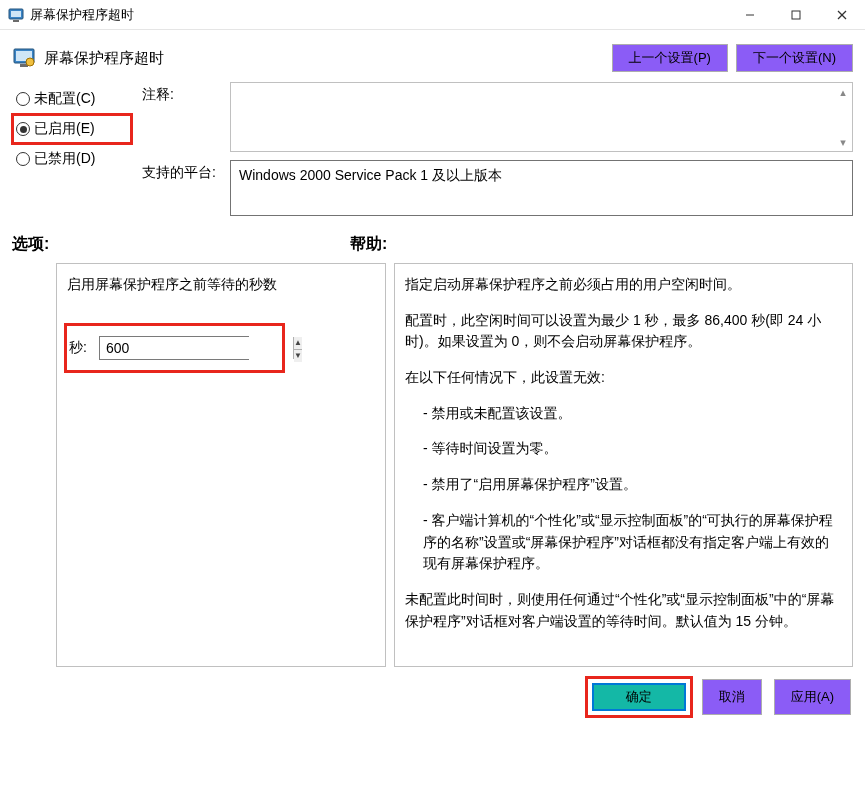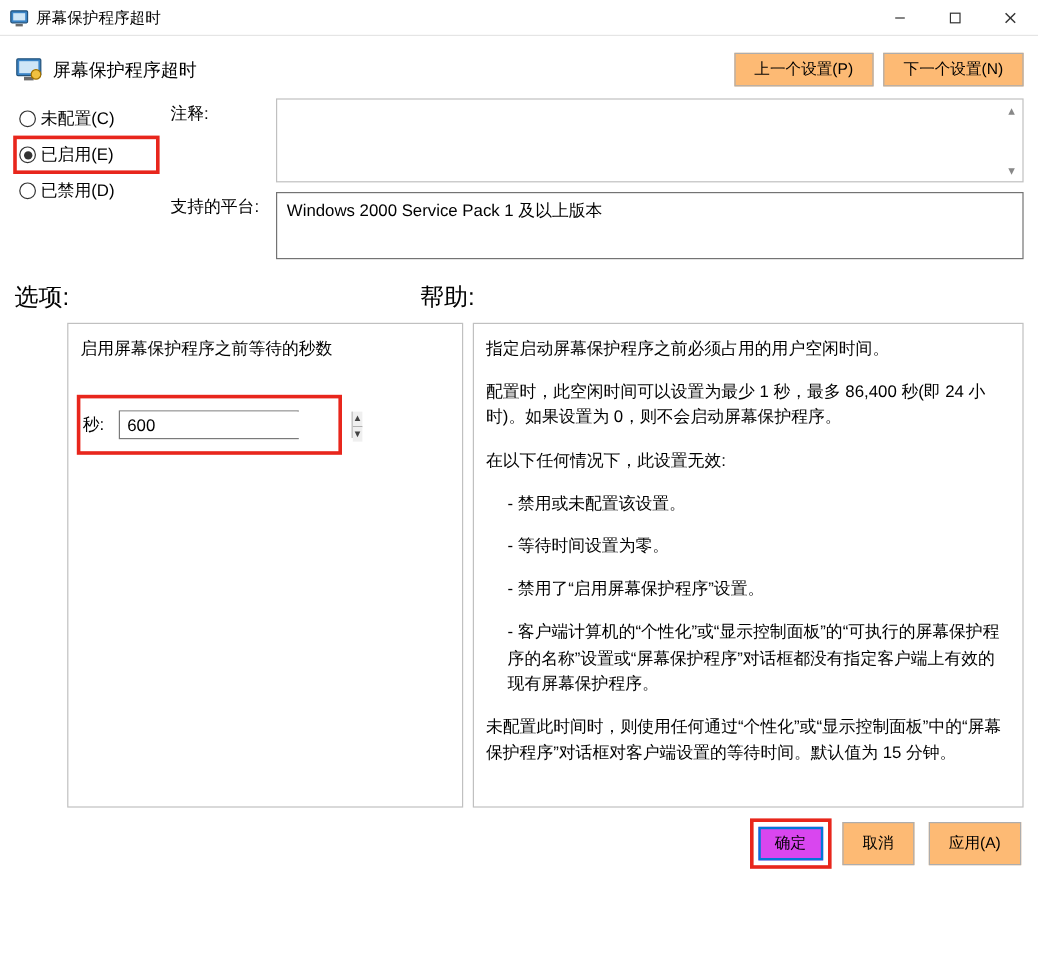--- a/index.html
+++ b/index.html
@@ -41,21 +41,21 @@
     align-items: center;
     padding: 14px 12px 4px 12px;
   }
   .header-row .hdr-icon {
     width: 24px; height: 24px;
     margin-right: 8px;
   }
   .header-row .hdr-title { font-size: 15px; flex: 1; }
   .header-row .nav-btns { display: flex; gap: 8px; }
   .btn {
-    background: #fdba74;
+    background: #8b5cf6;
     border: 1px solid #adadad;
     padding: 4px 16px;
     font-size: 13px;
     font-family: inherit;
     cursor: pointer;
     min-height: 28px;
   }
 
   
   .config-area {
@@ -112,21 +112,22 @@
     min-height: 56px;
     padding: 6px 8px;
     font-size: 14px;
     background:#fff;
   }
 
   
   .section-labels {
     display: flex;
     padding: 18px 12px 4px 12px;
-    font-size: 20px;
+    font-size: 16px;
+    font-weight: bold;
   }
   .section-labels .left-lbl { width: 338px; }
   .section-labels .right-lbl { flex: 1; }
 
   
   .panels {
     display: flex;
     gap: 8px;
     padding: 4px 12px 0 8px;
     height: 408px;
@@ -189,22 +190,22 @@
     justify-content: flex-end;
     gap: 12px;
     padding: 12px 14px 0 0;
   }
   .ok-wrap {
     outline: 3px solid #e8261c;
     padding: 4px;
   }
   .btn-ok {
     border: 2px solid #0078d7;
-    background: #d946ef;
-    padding: 3px 12px;
+    background: #14b8a6;
+    padding: 3px 32px;
     min-height: 26px;
   }
 </style>
 </head>
 <body>
 
 <div class="titlebar">
   <span class="app-icon">
     <svg width="16" height="16" viewBox="0 0 16 16">
       <rect x="1" y="2" width="14" height="10" rx="1" fill="#3a84c6" stroke="#23527a"></rect>

